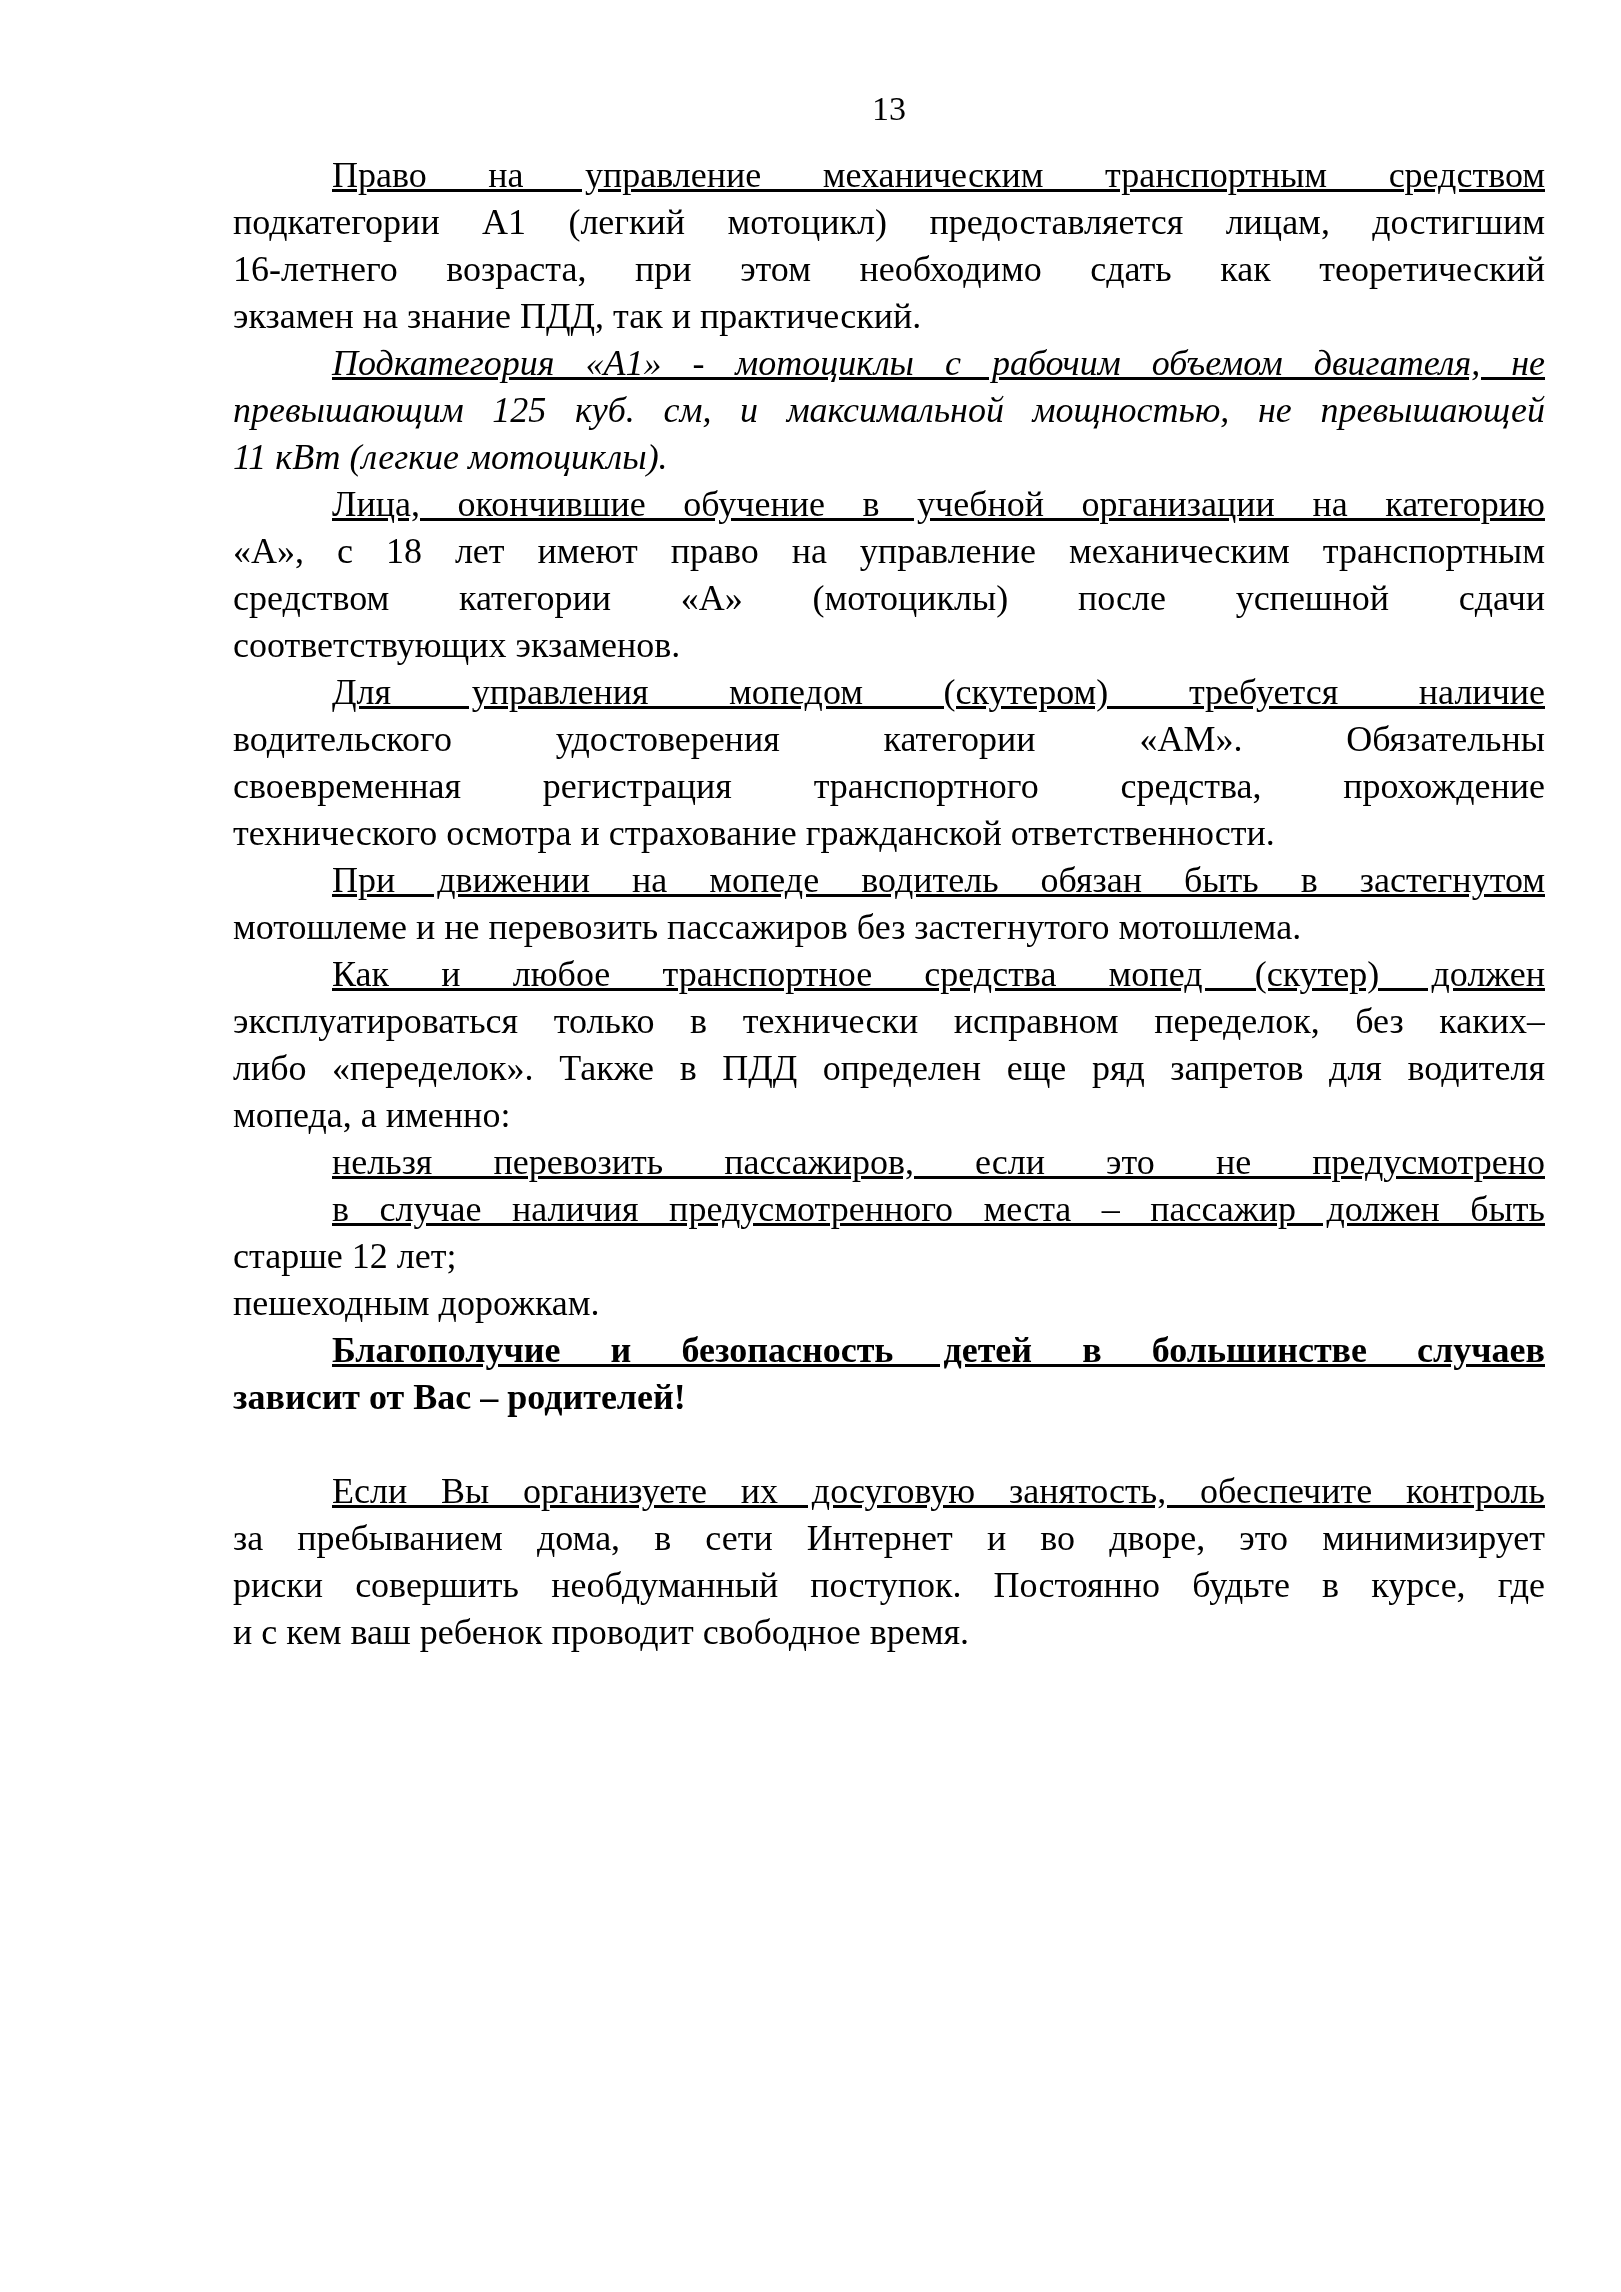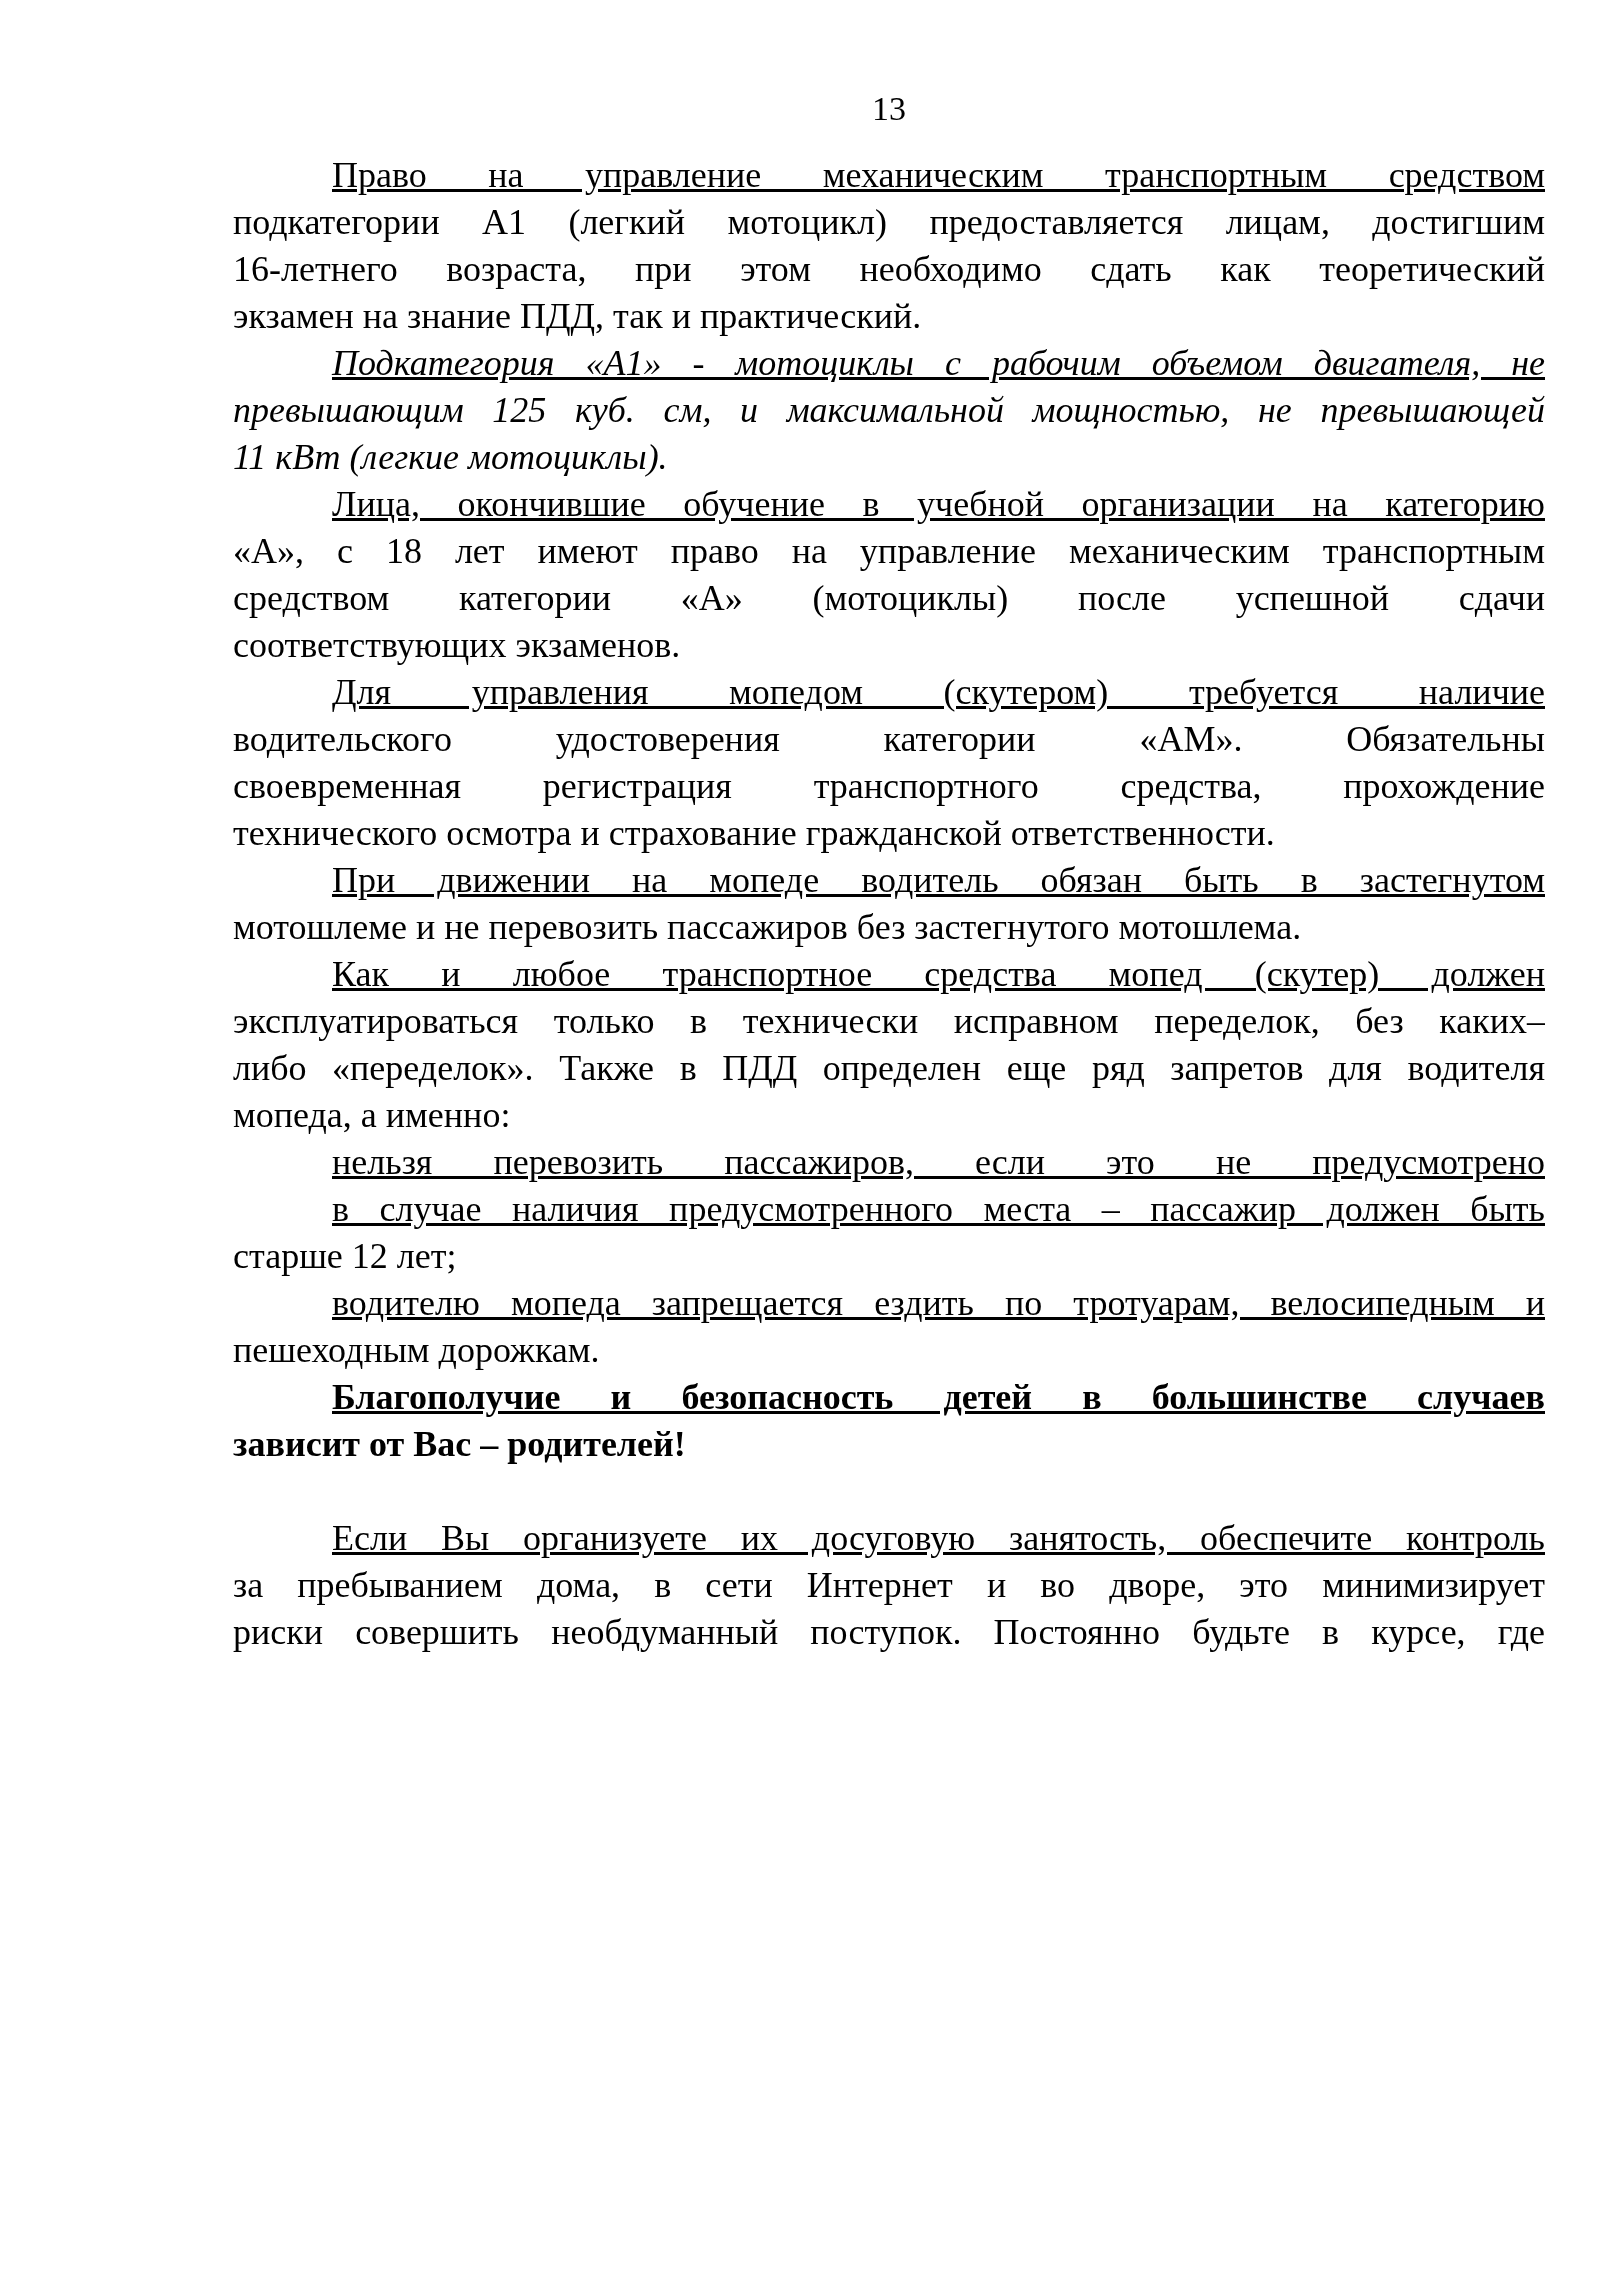--- a/index.html
+++ b/index.html
@@ -86,27 +86,27 @@
         <div class="line last">мопеда, а именно:</div>
       </div>
       <div class="para normal">
         <div class="line first">нельзя перевозить пассажиров, если это не предусмотрено</div>
       </div>
       <div class="para normal">
         <div class="line first">в случае наличия предусмотренного места – пассажир должен быть</div>
         <div class="line last">старше 12 лет;</div>
       </div>
       <div class="para normal">
-        <div class="line first">водителю мопеда запрещается ездить по тротуарам, велосипедным и</div>
         <div class="line last">пешеходным дорожкам.</div>
       </div>
       <div class="para bold">
         <div class="line first">Благополучие и безопасность детей в большинстве случаев</div>
         <div class="line last">зависит от Вас – родителей!</div>
       </div>
       <div class="para normal space-before">
         <div class="line first">Если Вы организуете их досуговую занятость, обеспечите контроль</div>
         <div class="line">за пребыванием дома, в сети Интернет и во дворе, это минимизирует</div>
         <div class="line">риски совершить необдуманный поступок. Постоянно будьте в курсе, где</div>
+        <div class="line last">и с кем ваш ребенок проводит свободное время.</div>
       </div>
     </div>
 </div>
 
 
 </body></html>

